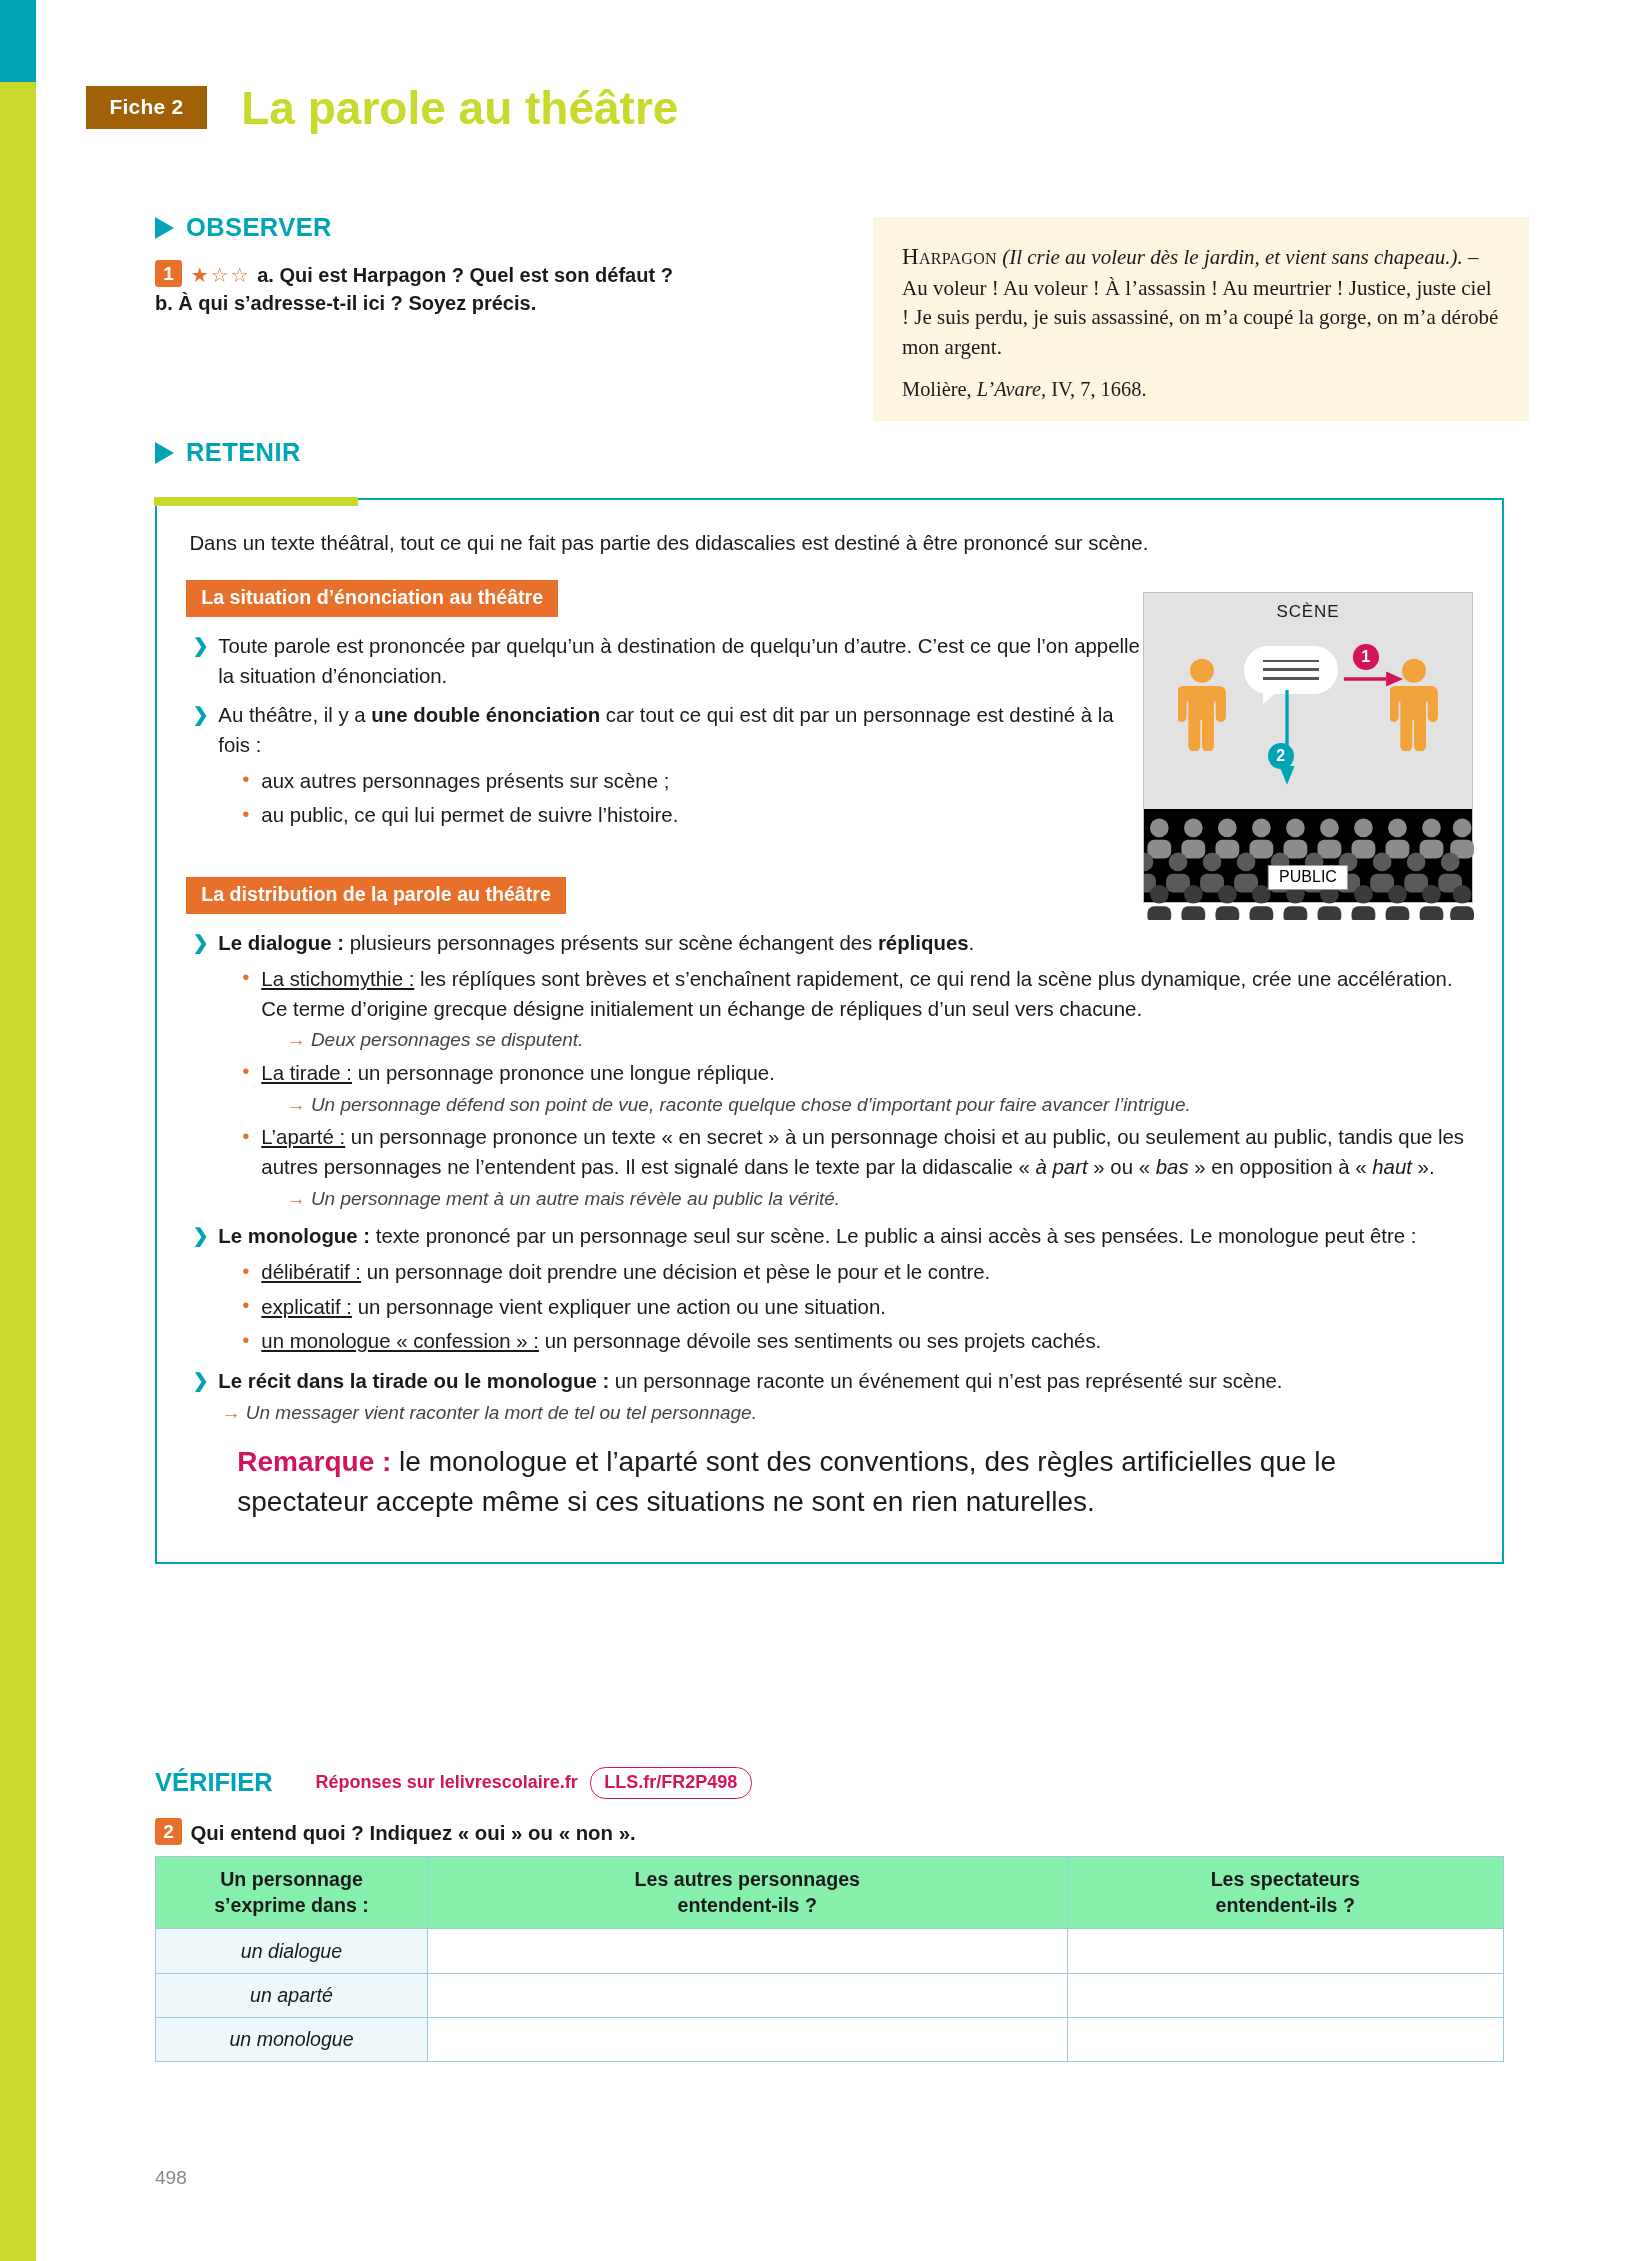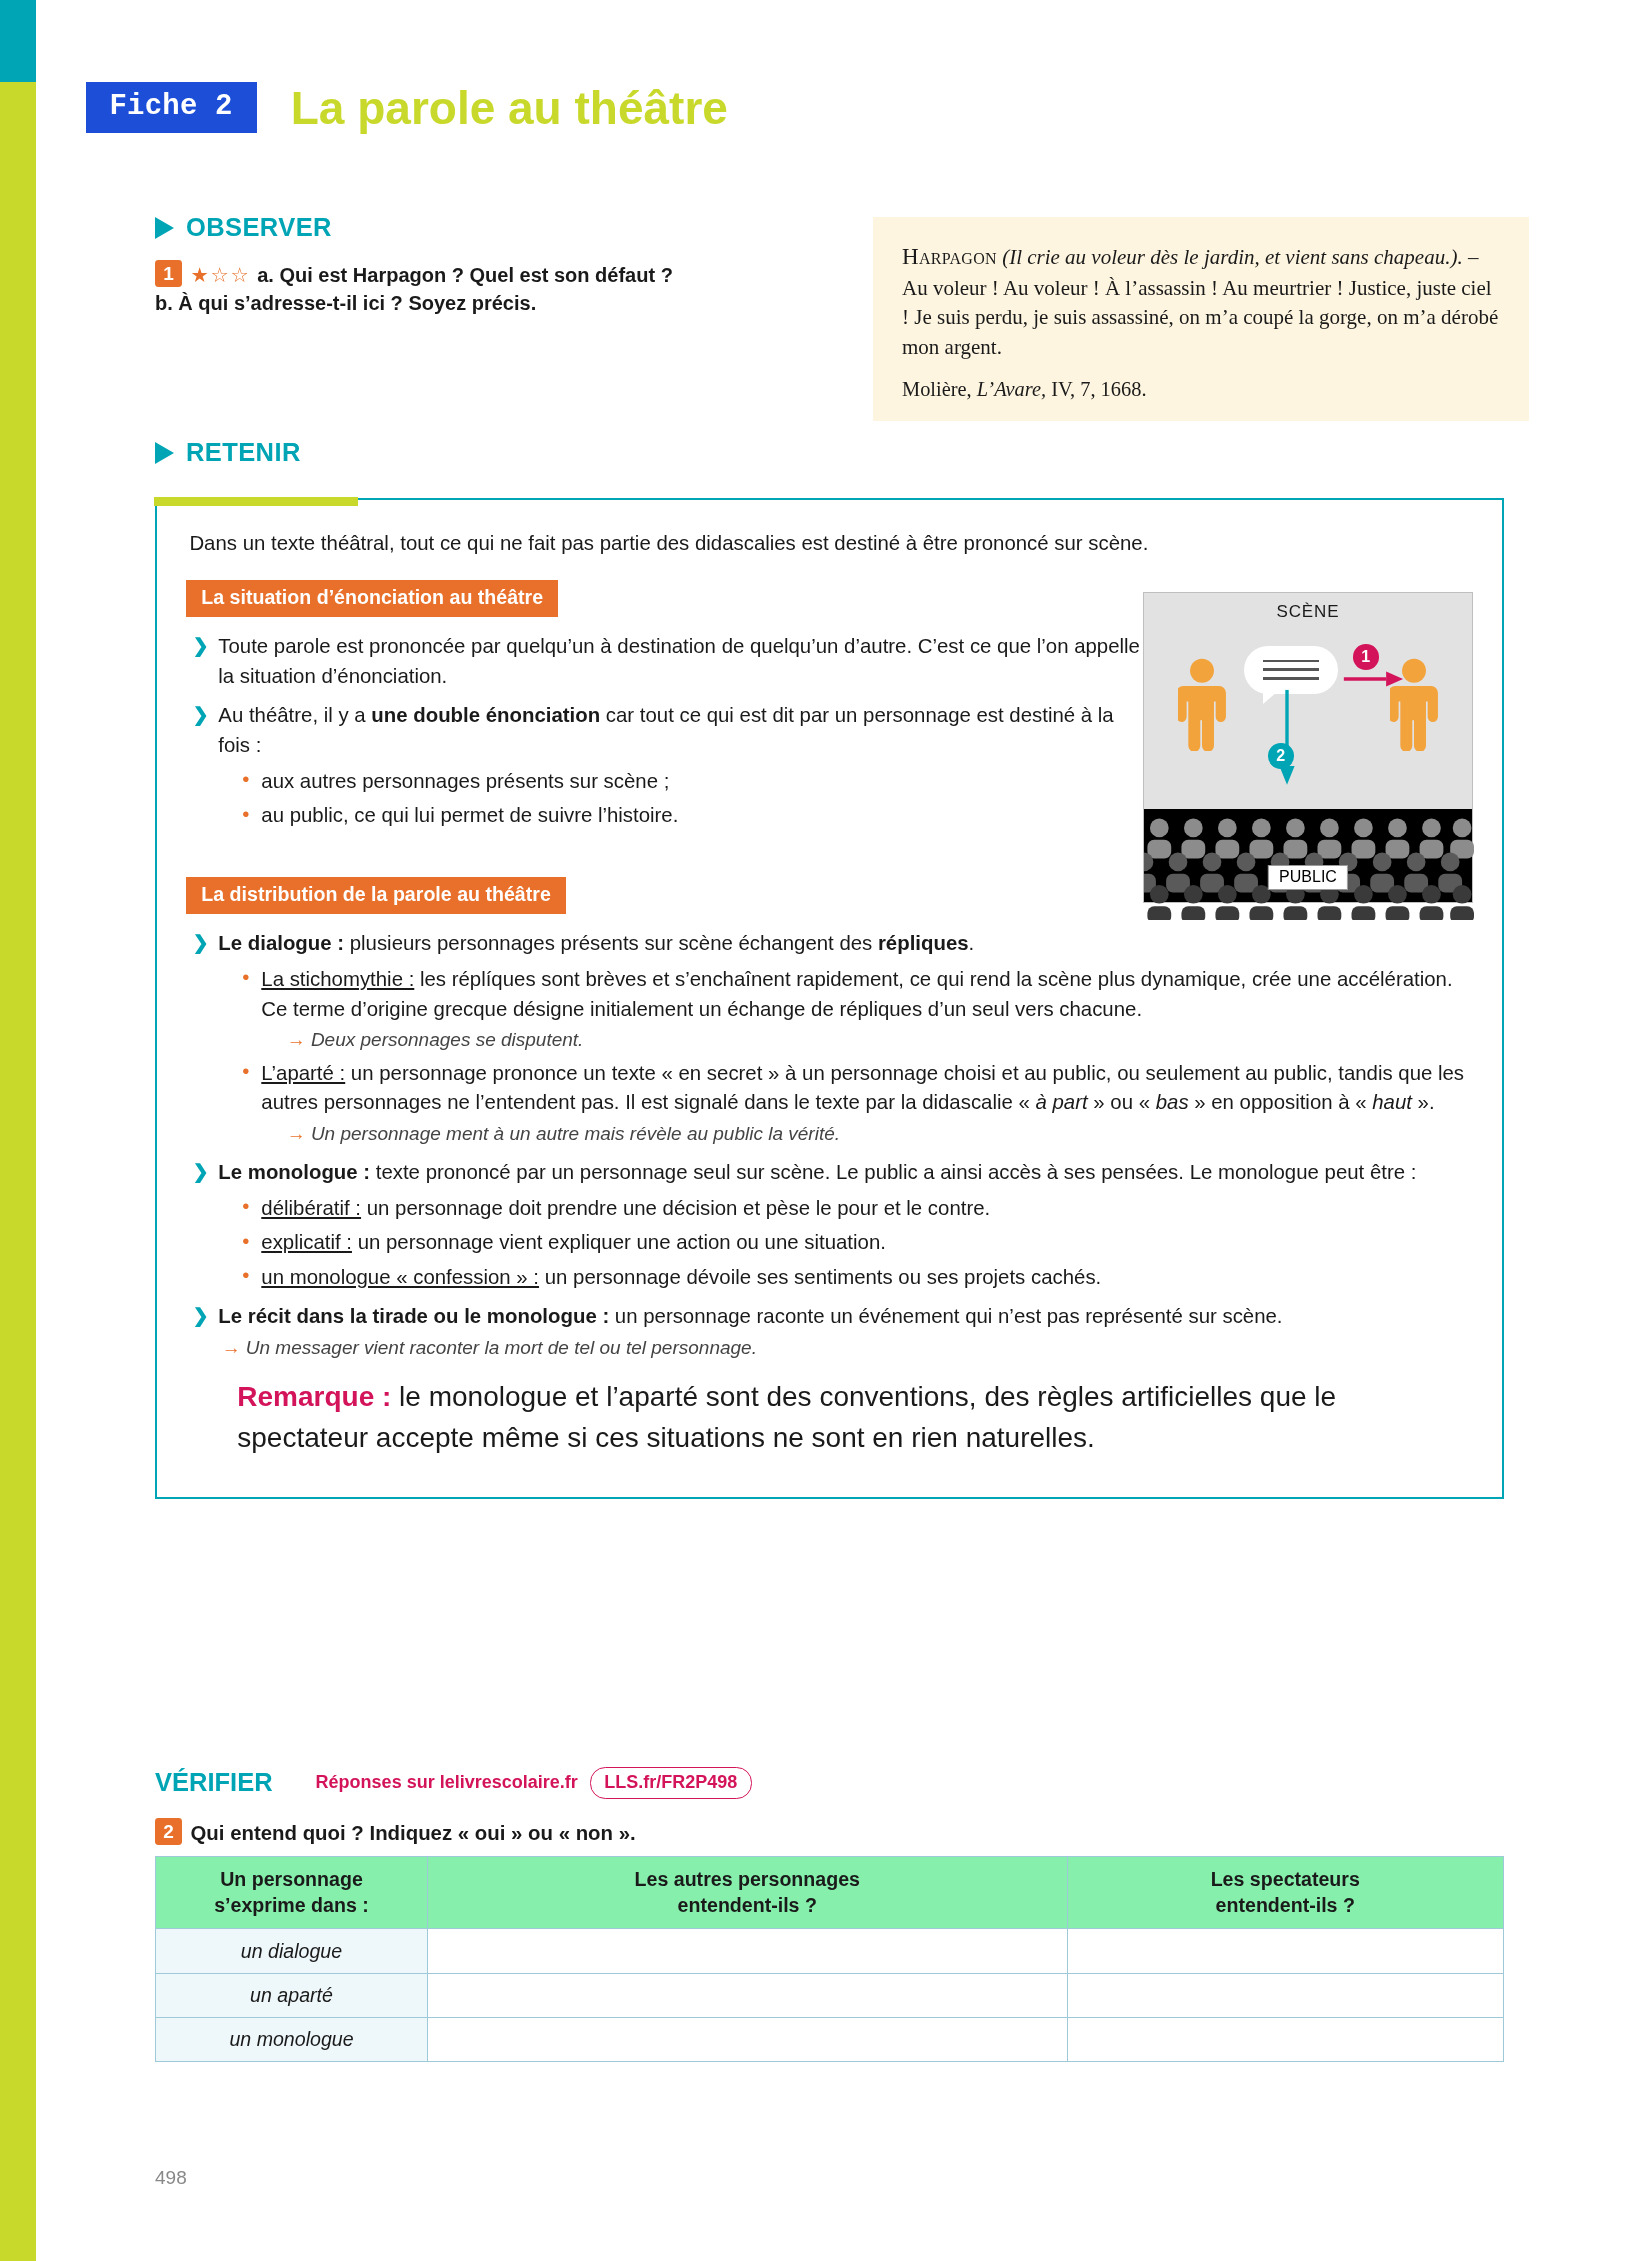--- a/index.html
+++ b/index.html
@@ -23,22 +23,22 @@
   }
 
   .page {
     position: absolute;
     left: 60px; top: 0; width: 1575px; height: 2261px;
   }
 
   
   .header { position: absolute; left: 25.5px; top: 77px; height: 61px; display: flex; align-items: center; }
   .fiche-tag {
-    background: #1d4ed8; color: #ffffff; font-weight: bold; font-size: 29px;
-    padding: 8.5px 24px 10.2px 24px; letter-spacing: 0.2px; font-family: Liberation Mono, monospace;
+    background: #a16207; color: #ffffff; font-weight: bold; font-size: 21px;
+    padding: 8.5px 24px 10.2px 24px; letter-spacing: 0.2px;
   }
   .fiche-title {
     color: #c8d92b; font-size: 46px; font-weight: bold; margin-left: 34px;
     font-family: "Liberation Sans", sans-serif;
   }
 
   
   .sec-head { display: flex; align-items: center; }
   .sec-head .tri {
     width: 0; height: 0; border-left: 19px solid #00a5b5;
@@ -334,20 +334,24 @@
     <div class="orange-head" style="margin-top:36px">La distribution de la parole au théâtre</div>
     <ul class="arrow">
       <li>
         <b>Le dialogue :</b><span> plusieurs personnages présents sur scène échangent des </span><b>répliques</b><span>.</span>
         <ul class="dot">
           <li>
             <span class="u">La stichomythie :</span><span> les réplíques sont brèves et s’enchaînent rapidement, ce qui rend la scène plus dynamique, crée une accélération. Ce terme d’origine grecque désigne initialement un échange de répliques d’un seul vers chacune.</span>
             <span class="ex"><span class="ar">→</span><span>Deux personnages se disputent.</span></span>
           </li>
           <li>
+            <span class="u">La tirade :</span><span> un personnage prononce une longue réplique.</span>
+            <span class="ex"><span class="ar">→</span><span>Un personnage défend son point de vue, raconte quelque chose d’important pour faire avancer l’intrigue.</span></span>
+          </li>
+          <li>
             <span class="u">L’aparté :</span><span> un personnage prononce un texte « en secret » à un personnage choisi et au public, ou seulement au public, tandis que les autres personnages ne l’entendent pas. Il est signalé dans le texte par la didascalie « </span><i>à part</i><span> » ou « </span><i>bas</i><span> » en opposition à « </span><i>haut</i><span> ».</span>
             <span class="ex"><span class="ar">→</span><span>Un personnage ment à un autre mais révèle au public la vérité.</span></span>
           </li>
         </ul>
       </li>
       <li>
         <b>Le monologue :</b><span> texte prononcé par un personnage seul sur scène. Le public a ainsi accès à ses pensées. Le monologue peut être :</span>
         <ul class="dot">
           <li><span class="u">délibératif :</span><span> un personnage doit prendre une décision et pèse le pour et le contre.</span></li>
           <li><span class="u">explicatif :</span><span> un personnage vient expliquer une action ou une situation.</span></li>

